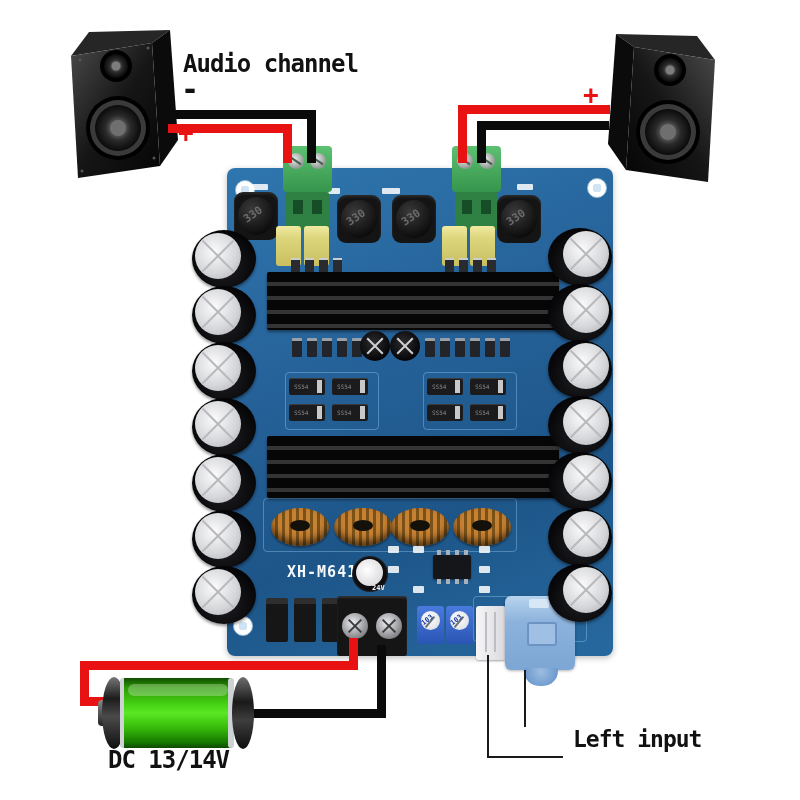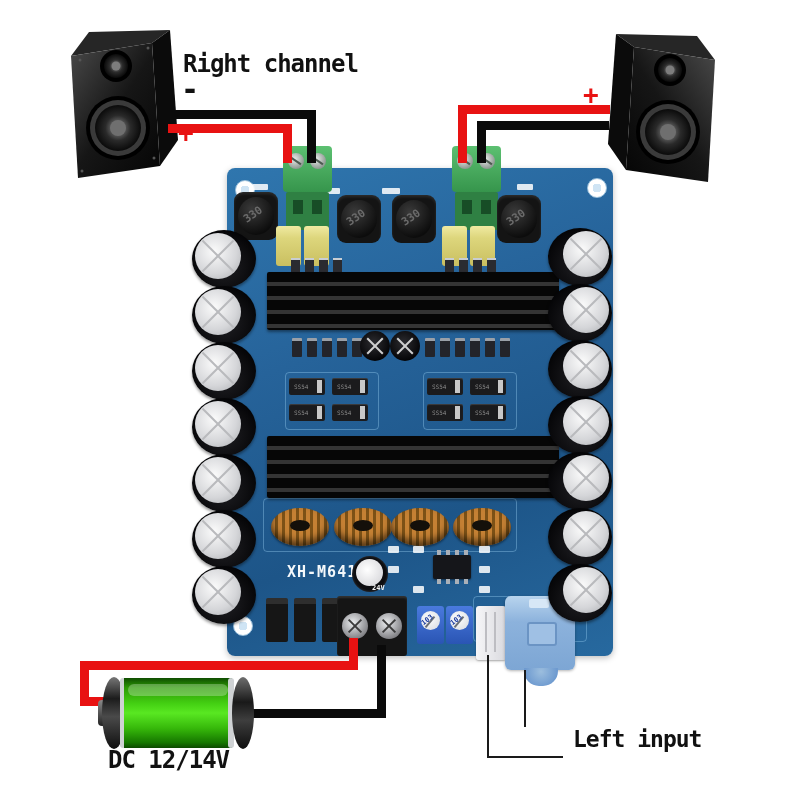--- a/index.html
+++ b/index.html
@@ -189,26 +189,26 @@
       <circle cx="52" cy="38" r="16" fill="#000"></circle>
         <circle cx="52" cy="38" r="12" fill="url(#cone)"></circle>
         <circle cx="52" cy="38" r="4.5" fill="#7d7d7d"></circle>
       <circle cx="54" cy="100" r="32" fill="#000"></circle>
         <circle cx="54" cy="100" r="28" fill="#3a3a3a"></circle>
         <circle cx="54" cy="100" r="23" fill="url(#cone)"></circle>
         <circle cx="54" cy="100" r="8" fill="#6f6f6f"></circle>
     </svg>
   </div>
 
-  <div class="lbl" style="left:183px;top:50px;font-size:24px;">Right channel</div>
+  <div class="lbl" style="left:183px;top:50px;font-size:24px;">Audio channel</div>
   <div class="lbl" style="left:181px;top:72px;font-size:30px;">-</div>
   <div class="lbl red" style="left:178px;top:118px;font-size:26px;">+</div>
   <div class="lbl red" style="left:583px;top:80px;font-size:26px;">+</div>
   <div class="lbl" style="left:588px;top:108px;font-size:30px;">-</div>
-  <div class="lbl" style="left:108px;top:746px;font-size:24px;">DC 12/14V</div>
+  <div class="lbl" style="left:108px;top:746px;font-size:24px;">DC 13/14V</div>
   <div class="lbl" style="left:573px;top:726px;font-size:23px;">Left input</div>
 
   <div class="wire blk" style="left:170px;top:110px;width:146px;height:9px;"></div>
   <div class="wire blk" style="left:307px;top:110px;width:9px;height:53px;"></div>
   <div class="wire red" style="left:168px;top:124px;width:124px;height:9px;"></div>
   <div class="wire red" style="left:283px;top:124px;width:9px;height:39px;"></div>
   <div class="wire red" style="left:458px;top:105px;width:152px;height:9px;"></div>
   <div class="wire red" style="left:458px;top:105px;width:9px;height:58px;"></div>
   <div class="wire blk" style="left:477px;top:121px;width:132px;height:9px;"></div>
   <div class="wire blk" style="left:477px;top:121px;width:9px;height:42px;"></div>

